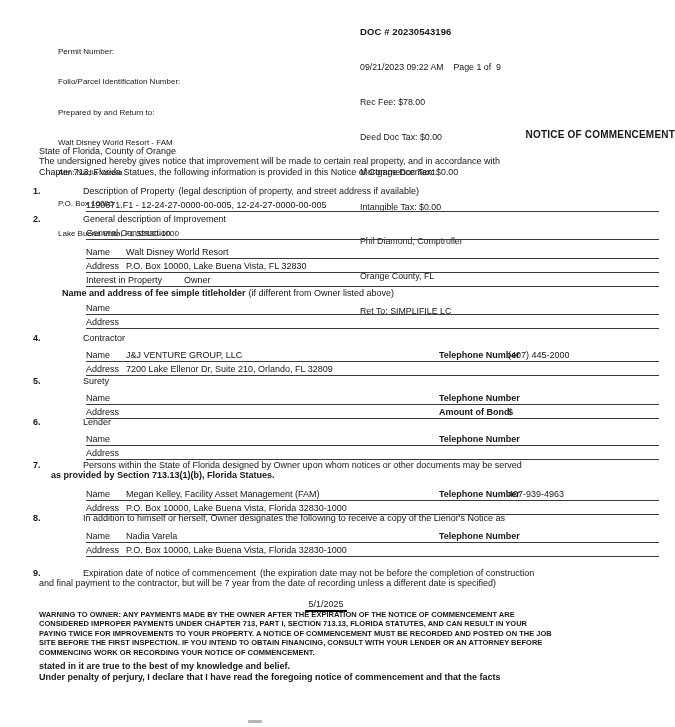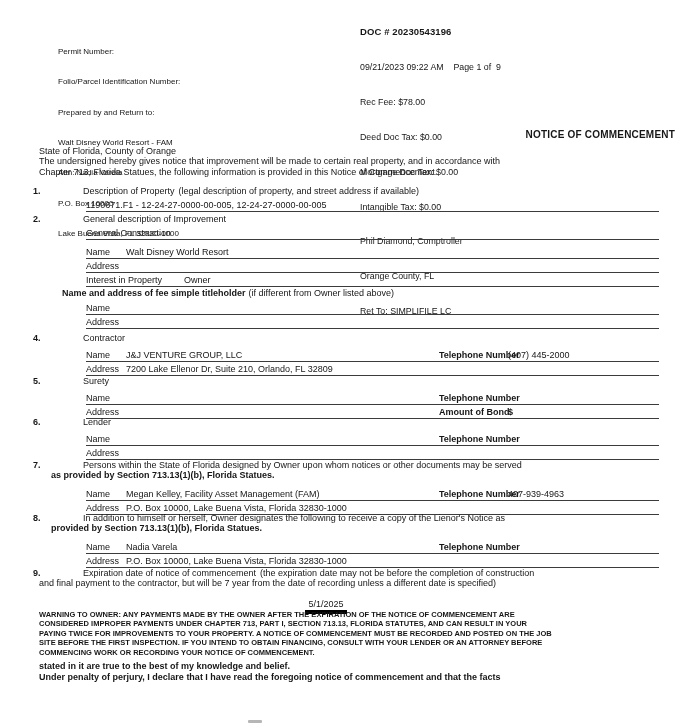--- a/index.html
+++ b/index.html
@@ -32,21 +32,21 @@
   .row > span { position:absolute; bottom:0; line-height:11px; }
   .f0    { left:0; }
   .f-lbl { left:0; }
   .f-val { left:40px; }
   .f-int { left:98px; }
   .f-plbl { left:353px; font-weight:bold; }
   .f-pval { left:422px;text-align:center; }
   .mt2 { margin-top:2px; } .mt3 { margin-top:3px; } .mt5 { margin-top:5px; } .mt6 { margin-top:6px; }
   
   .date-wrap { margin-top:4px; margin-right:40px; text-align:center; }
-  .date-line { display:inline-block; border-bottom:4px solid #000000; padding:0 3px 1px; font-size:9px; }
+  .date-line { display:inline-block; border-bottom:2px solid #000000; padding:0 3px 1px; font-size:9px; }
   
   .warning { position:absolute; left:39px; top:610px; font-size:7.5px; font-weight:bold; line-height:9.4px; }
   .warning div { white-space:nowrap; }
   .perjury { position:absolute; left:39px; top:661px; font-size:9px; font-weight:bold; line-height:10.6px; }
   .perjury div { white-space:nowrap; }
   
   .artifact { position:absolute; left:248px; top:720px; width:14px; height:3px;
               background:#8f8f8f; opacity:0.65; border-radius:1px; }
 </style>
 </head>
@@ -102,20 +102,21 @@
     </div>
   </div>
 
   <div class="sec" style="top:242px">
     <div class="row mt3">
       <span class="f-lbl">Name</span>
       <span class="f-val">Walt Disney World Resort</span>
     </div>
     <div class="row">
       <span class="f-lbl">Address</span>
+      <span class="f-val">P.O. Box 10000, Lake Buena Vista, FL 32830</span>
     </div>
     <div class="row">
       <span class="f-lbl">Interest in Property</span>
       <span class="f-int">Owner</span>
     </div>
     <div class="sub-h">
       <b>Name and address of fee simple titleholder</b><span class="note">(if different from Owner listed above)</span>
     </div>
     <div class="row mt2">
       <span class="f-lbl">Name</span>
@@ -191,21 +192,20 @@
     <div class="row">
       <span class="f-lbl">Address</span>
       <span class="f-val">P.O. Box 10000, Lake Buena Vista, Florida 32830-1000</span>
     </div>
   </div>
 
   <div class="sec" style="top:513px">
     <div class="sec-h">
       <span class="num">8.</span><b>In addition to himself or herself, Owner designates the following to receive a copy of the Lienor's Notice as</b>
     </div>
-    <div class="cont-b">provided by Section 713.13(1)(b), Florida Statues.</div>
     <div class="row mt6">
       <span class="f-lbl">Name</span>
       <span class="f-val">Nadia Varela</span>
       <span class="f-plbl">Telephone Number</span>
       <span class="f-pval"></span>
     </div>
     <div class="row">
       <span class="f-lbl">Address</span>
       <span class="f-val">P.O. Box 10000, Lake Buena Vista, Florida 32830-1000</span>
     </div>

